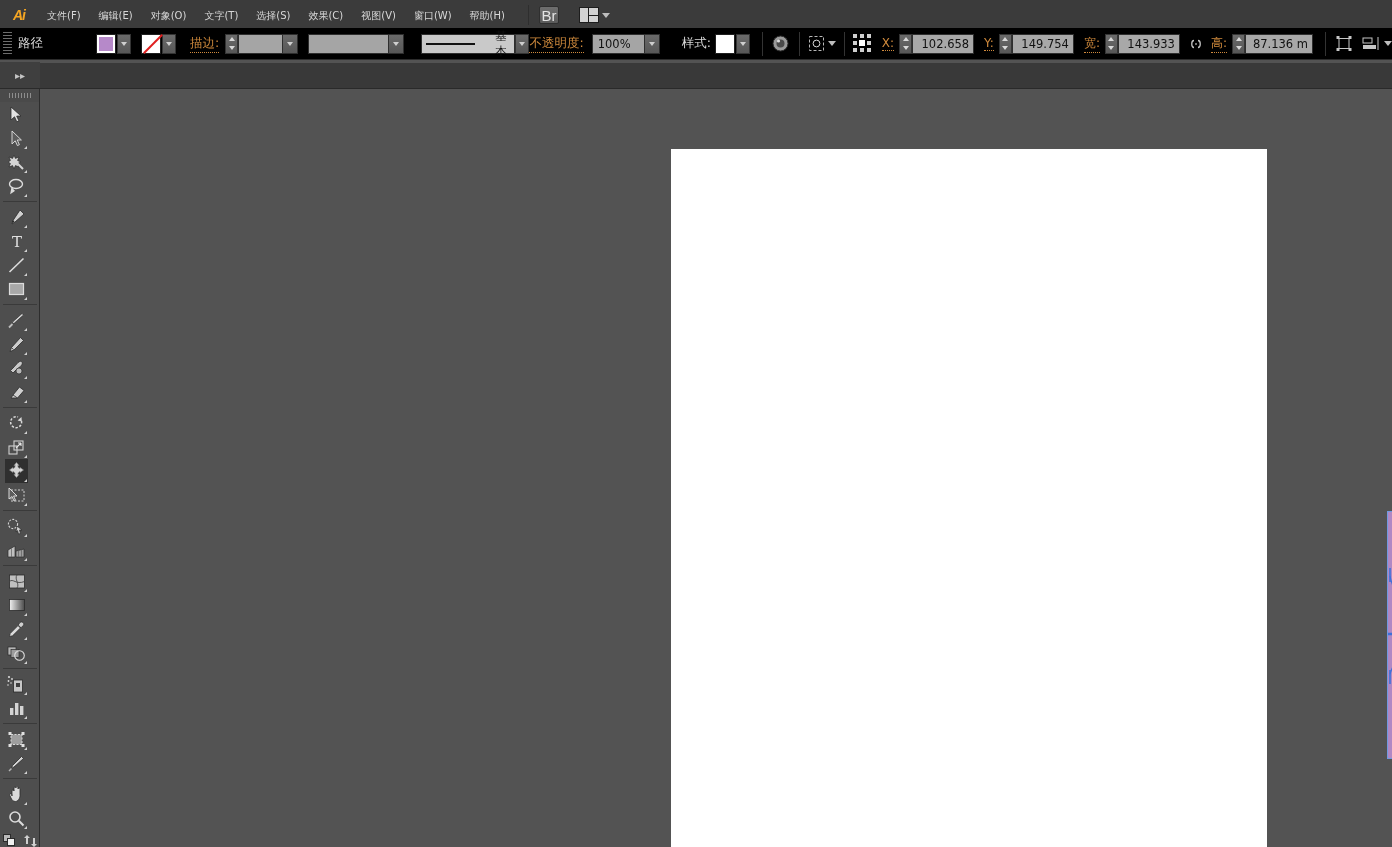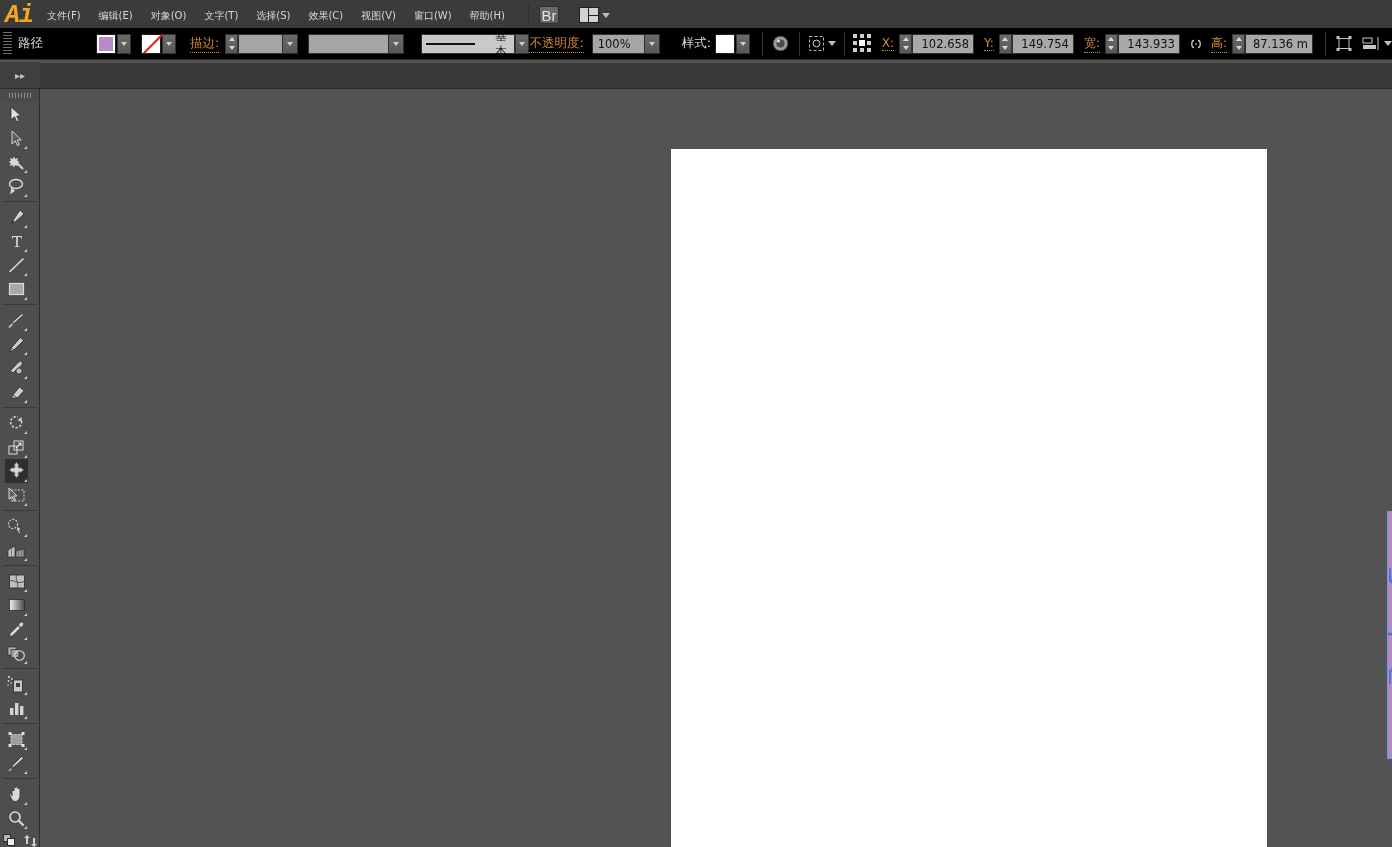--- a/index.html
+++ b/index.html
@@ -17,23 +17,23 @@
   
   .menubar {
     position: absolute; left: 0; top: 0; width: 1392px; height: 31px;
     background: #3b3b3b;
     border-bottom: 1px solid #2c2c2c;
     display: flex; align-items: center;
   }
   .ai-logo {
     width: 38px; height: 31px;
     display: flex; align-items: center; justify-content: center;
-    font-family: Liberation Mono, monospace;
+    font-family: Liberation Sans, sans-serif;
     font-weight: bold; font-style: italic;
-    font-size: 25px; color: #f5a623;
+    font-size: 14px; color: #f5a623;
     letter-spacing: -1px;
   }
   .menu-item {
     padding: 0 9px; height: 31px; line-height: 31px;
     font-size: 10px; color: #d8d8d8; white-space: nowrap;
     cursor: default;
   }
   .menubar-sep {
     width: 1px; height: 20px; background: #2e2e2e;
     margin: 0 10px 0 14px;

